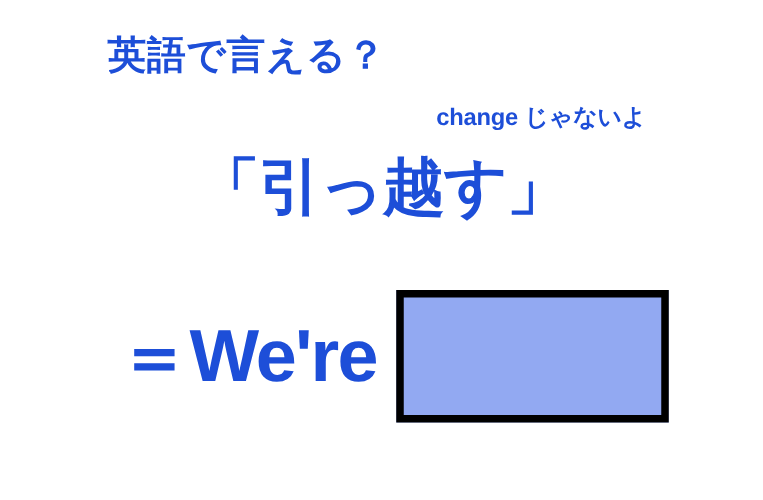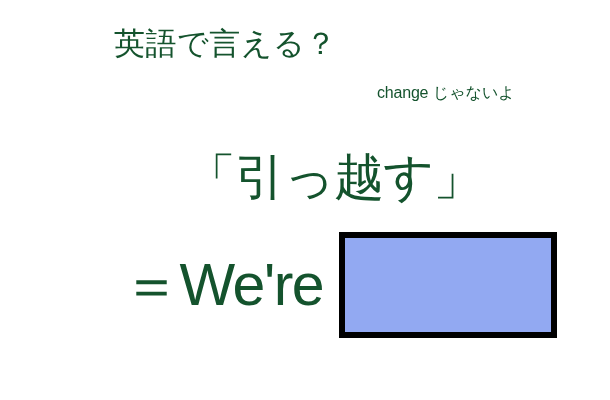--- a/index.html
+++ b/index.html
@@ -16,53 +16,52 @@
 
   #quiz-card {
     position: relative;
     width: 610px;
     height: 400px;
     background: #ffffff;
   }
 
   .txt {
     position: absolute;
-    color: #14532d;
-    font-weight: normal;
+    color: #1d4ed8;
+    font-weight: bold;
     white-space: nowrap;
     line-height: 1;
     letter-spacing: 0px;
-    margin-left: 28px;
   }
 
   
   #prompt-heading {
     left: 86px;
     top: 28px;
     font-size: 31px;
     letter-spacing: 0.5px;
   }
 
   
   #hint-note {
     left: 349px;
     top: 85px;
-    font-size: 16px;
+    font-size: 19px;
   }
   #hint-note .latin-word {
     letter-spacing: -0.2px;
   }
   #hint-note .kana-tail {
     letter-spacing: 0px;
   }
 
   
   #japanese-phrase {
     left: 158px;
-    top: 152px;
+    top: 124px;
     font-size: 50px;
     letter-spacing: -1px;
   }
 
   
   #answer-row {
     position: absolute;
     left: 94px;
     top: 232px;
     display: flex;

